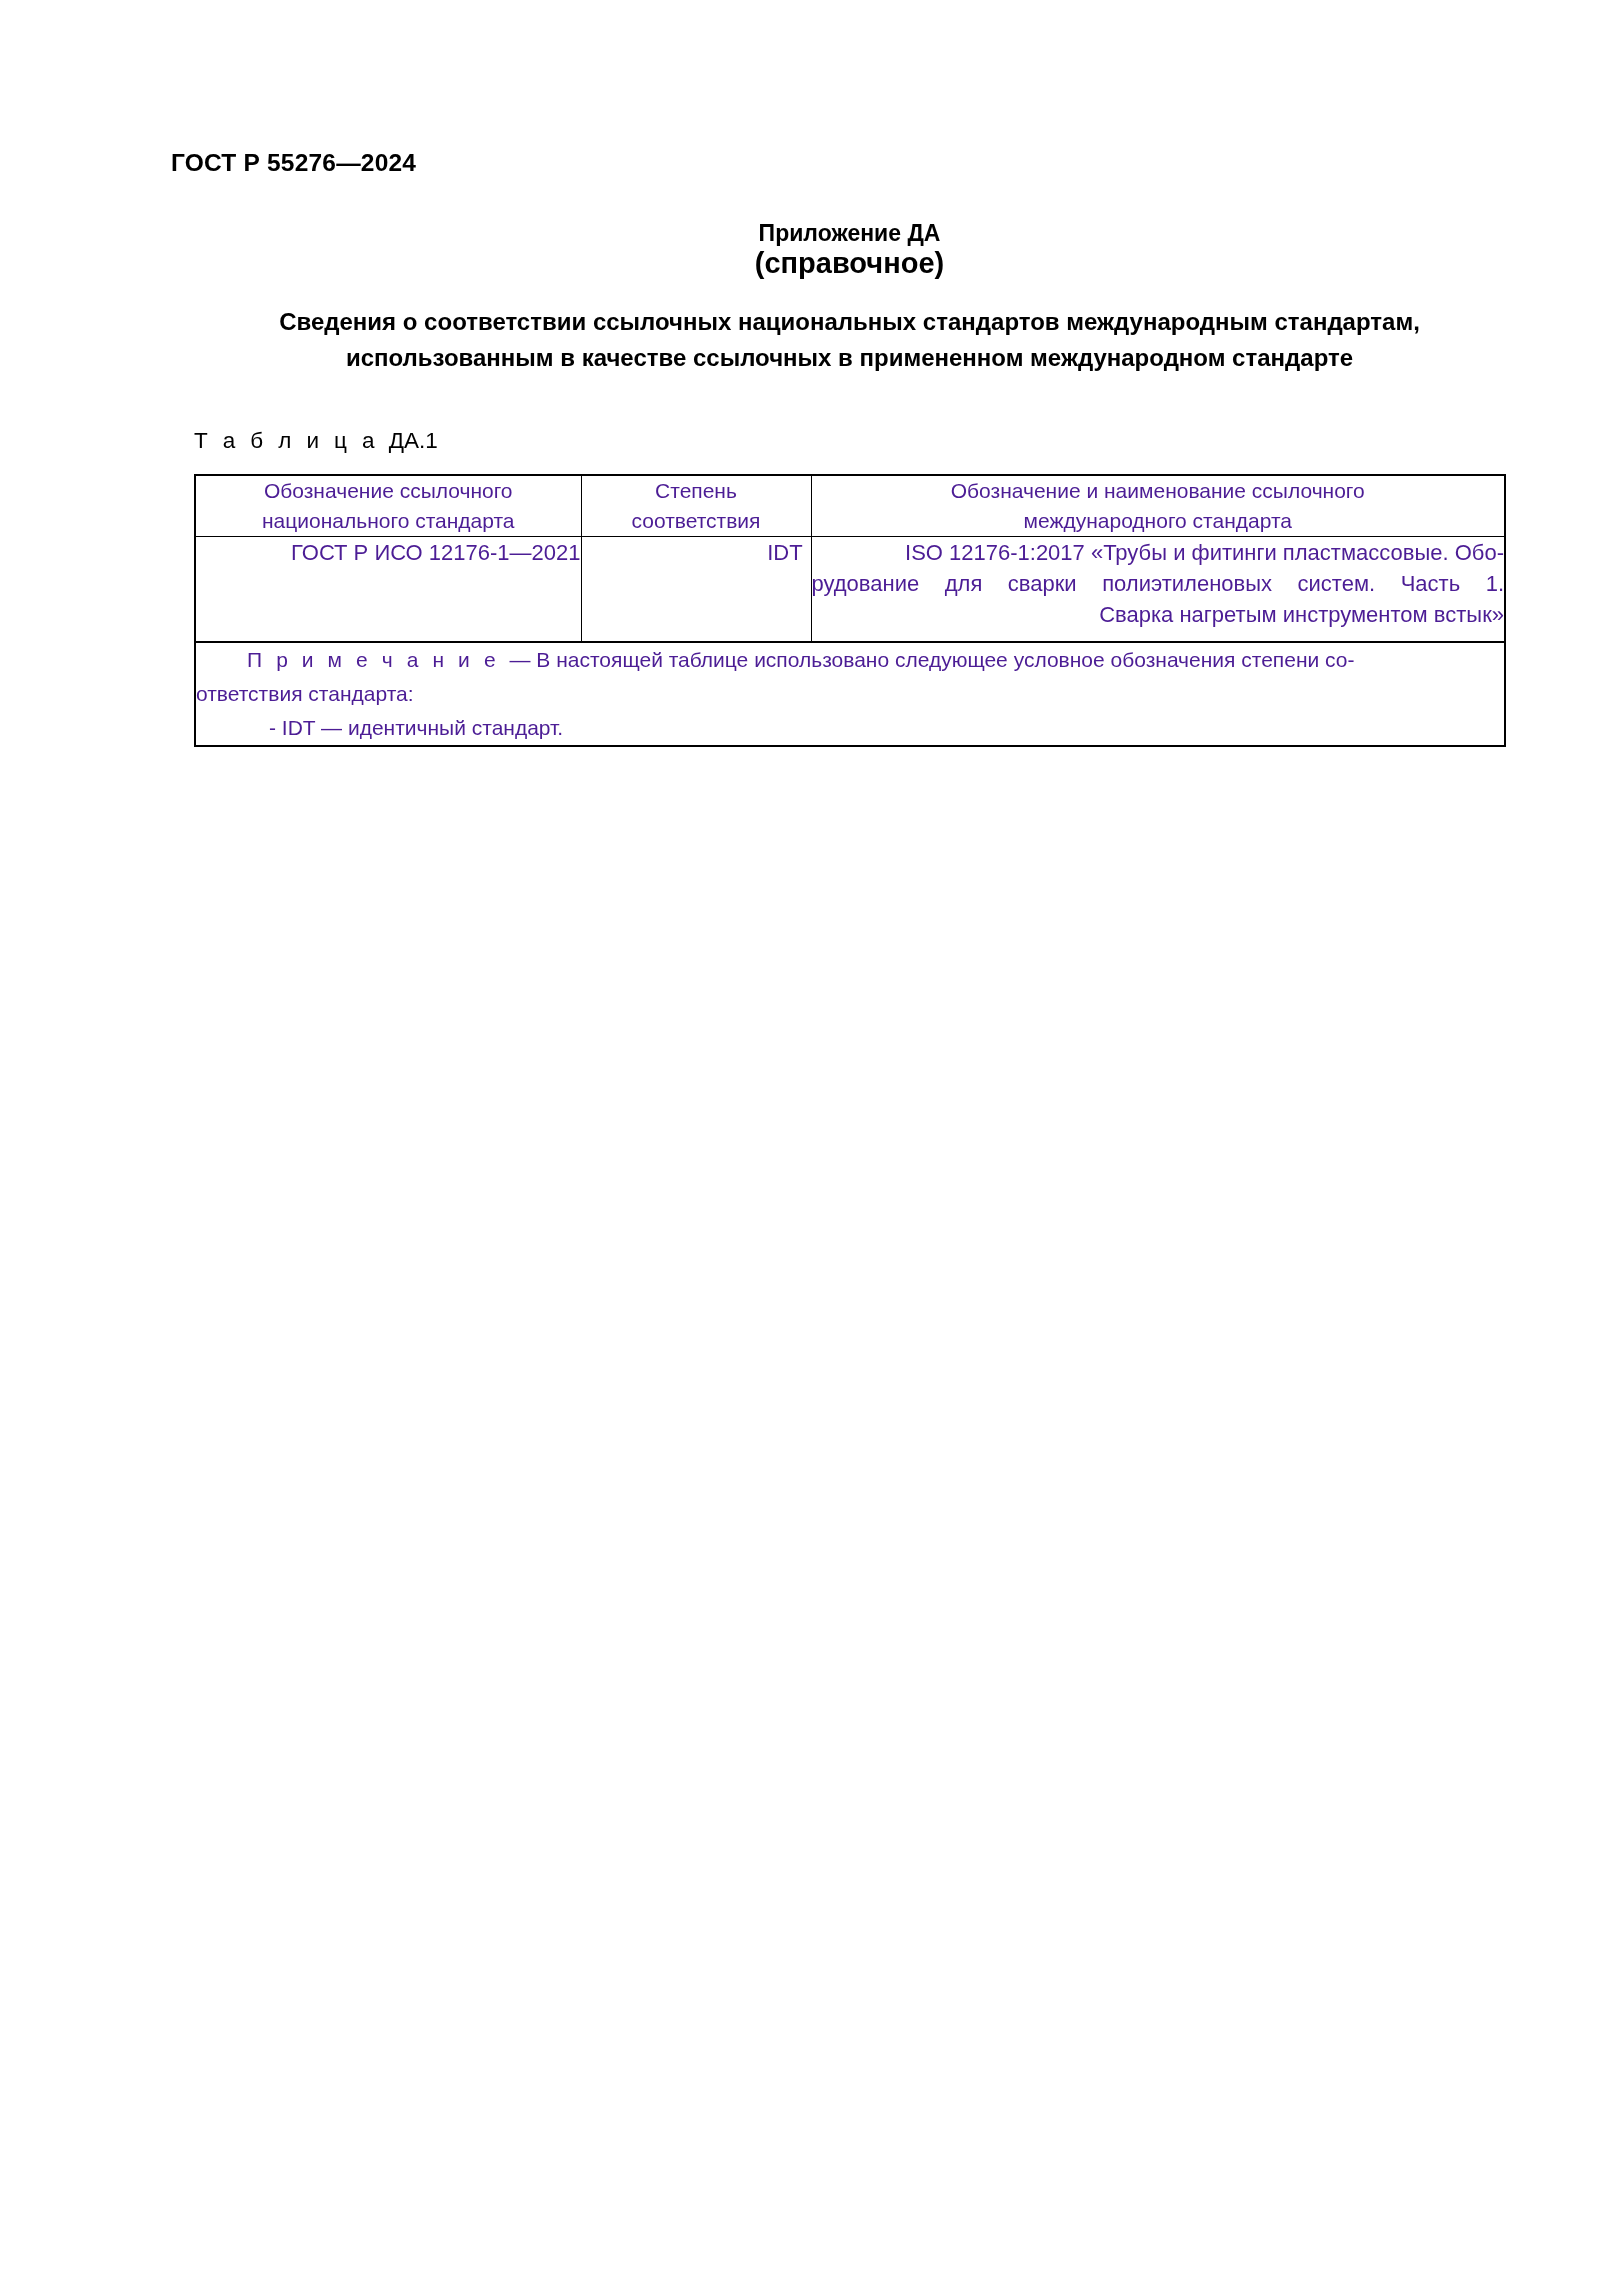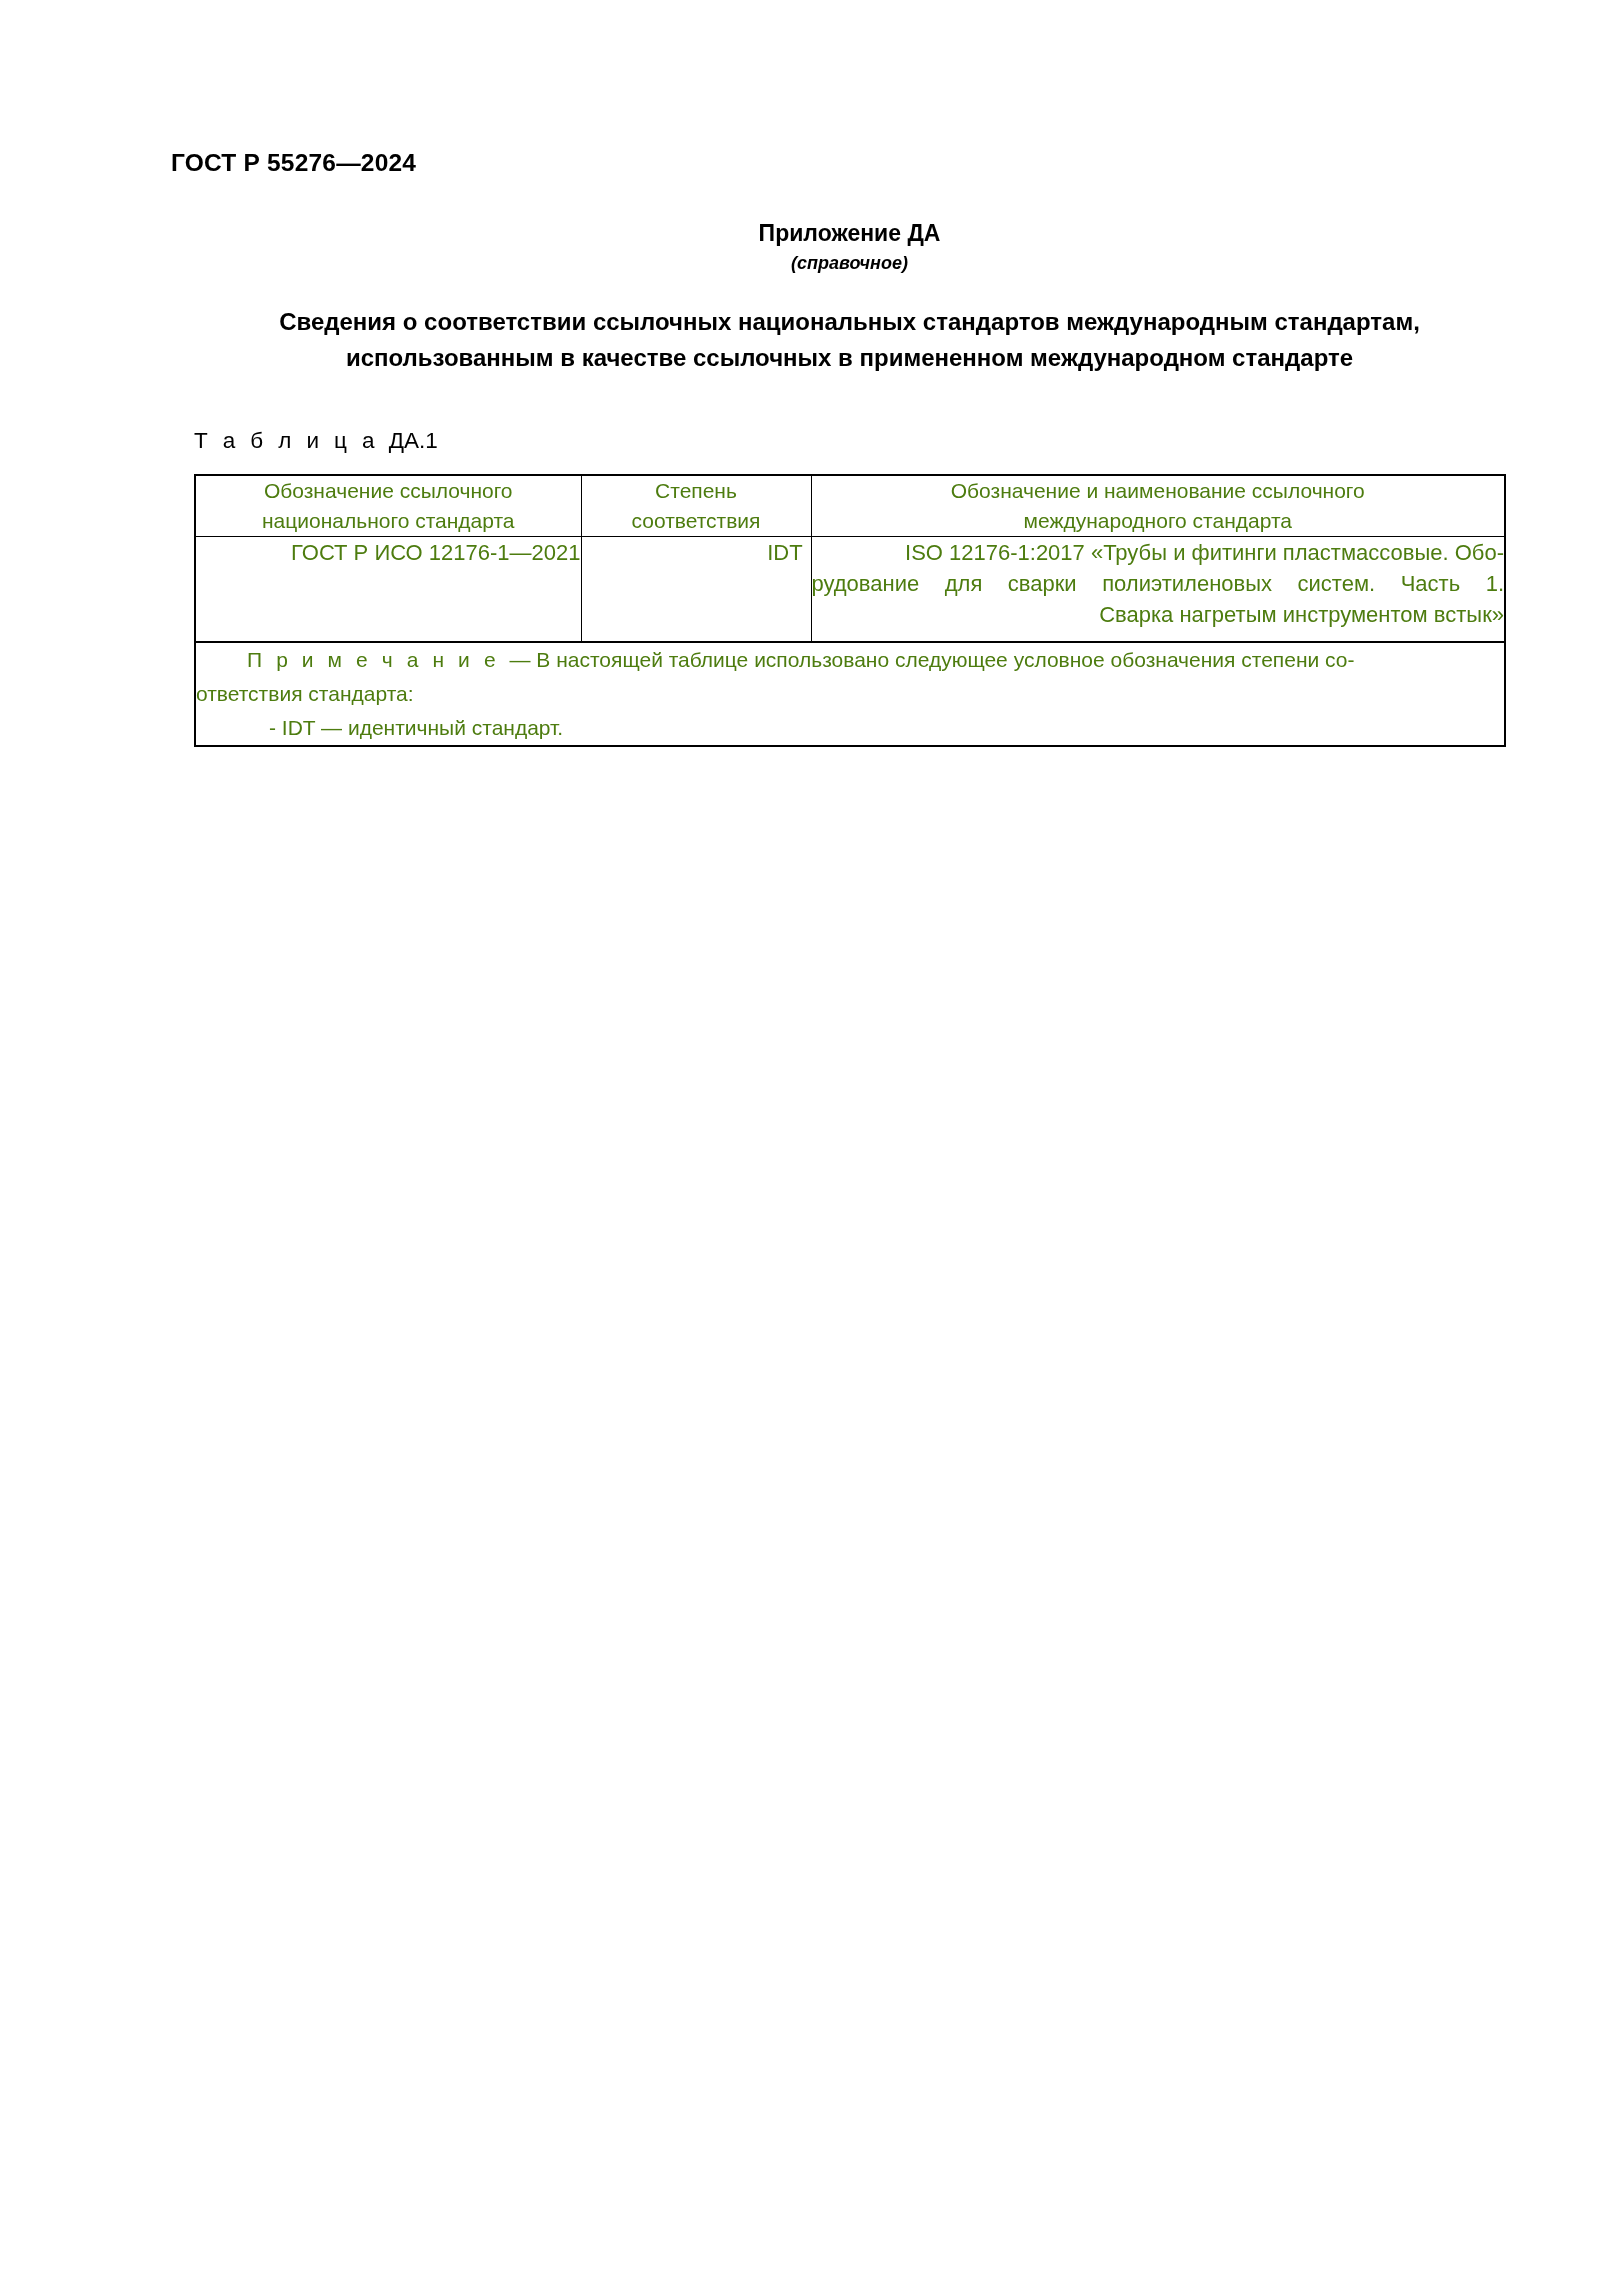--- a/index.html
+++ b/index.html
@@ -41,24 +41,23 @@
     top: 218px;
     width: 1313px;
     text-align: center;
   }
   .annex-name {
     font-size: 23px;
     font-weight: bold;
     line-height: 30px;
   }
   .annex-kind {
-    font-size: 18px;
+    font-size: 29px;
     font-weight: bold;
     line-height: 30px;
-    font-style: italic;
   }
 
   
   .annex-title {
     position: absolute;
     left: 193px;
     top: 304px;
     width: 1313px;
     text-align: center;
     font-size: 24px;
@@ -96,21 +95,21 @@
   table.da {
     border-collapse: collapse;
     width: 100%;
     table-layout: fixed;
     font-size: 21.6px;
   }
   table.da td {
     border: 1.6px solid #000;
     padding: 0;
     vertical-align: top;
-    color: #4d7c0f;
+    color: #4c1d95;
   }
   
   table.da {
     border: 2.9px solid #000;
   }
 
   .col-a { width: 386px; }
   .col-b { width: 230px; }
   .col-c { width: auto; }
 

